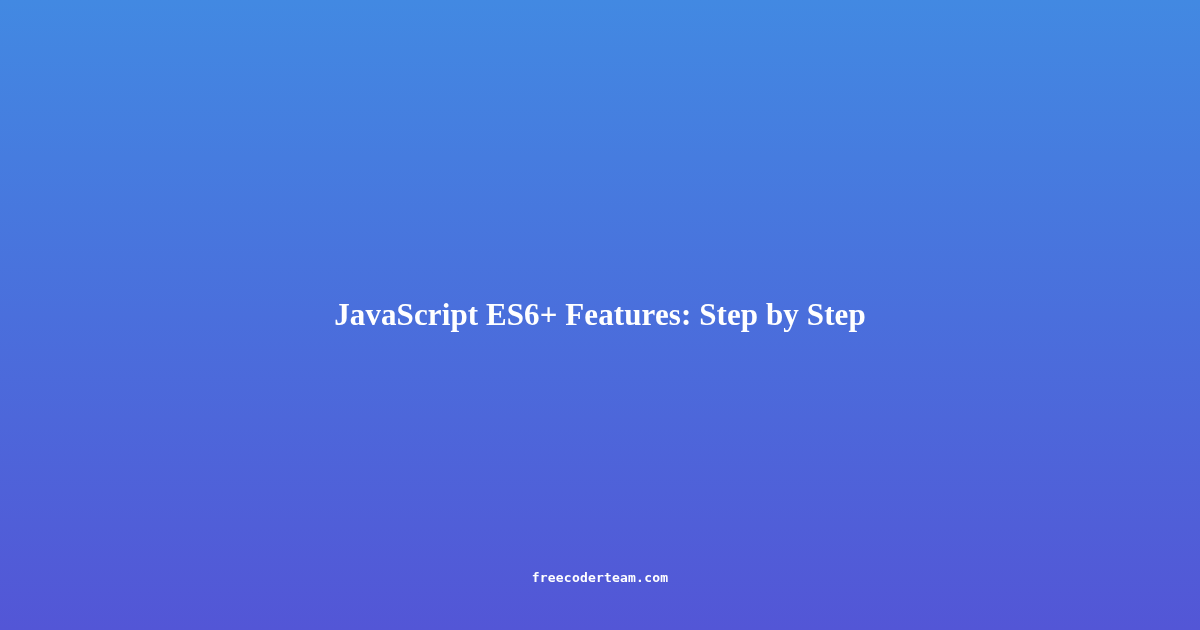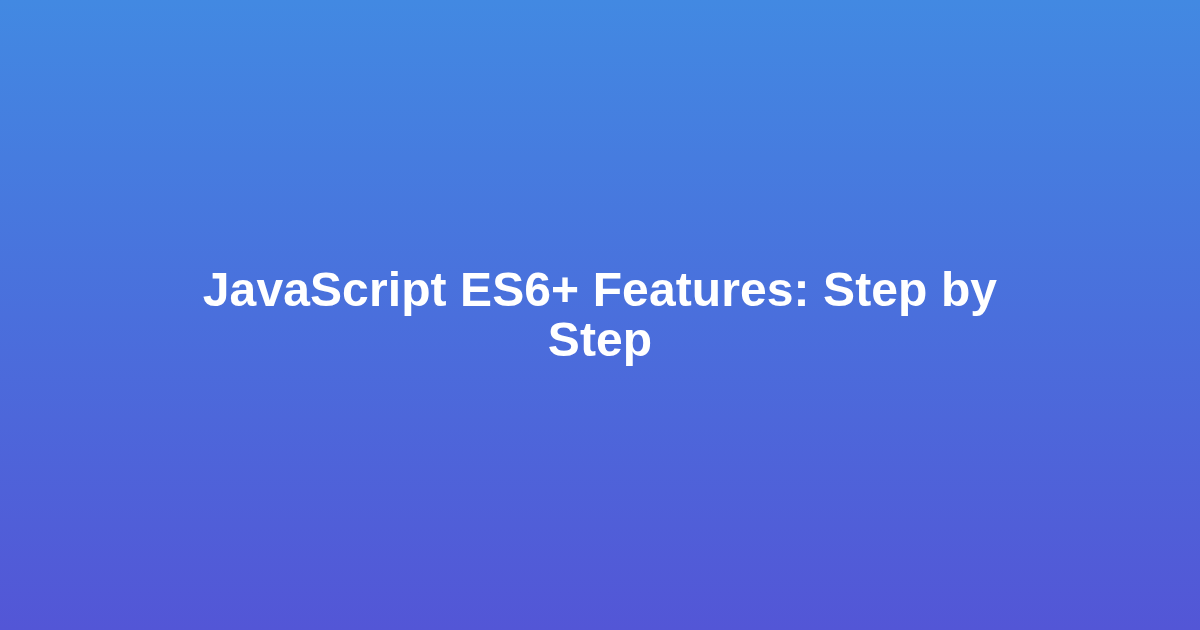--- a/index.html
+++ b/index.html
@@ -41,23 +41,23 @@
     justify-content: center;
     padding: 0 180px;
     box-sizing: border-box;
   }
 
   .og-title {
     margin: 0;
     width: 840px;
     text-align: center;
     color: #ffffff;
-    font-family: Liberation Sans, sans-serif;
+    font-family: Liberation Serif, serif;
     font-weight: bold;
-    font-size: 48px;
+    font-size: 31px;
     line-height: 50px;
     letter-spacing: 0.1px;
     word-wrap: break-word;
   }
 
   
   .footer-brand {
     position: absolute;
     left: 0;
     right: 0;
@@ -78,14 +78,17 @@
 </style>
 </head>
 <body>
 
 <div class="og-card">
 
   <div class="title-block">
     <h1 class="og-title">JavaScript ES6+ Features: Step by Step</h1>
   </div>
 
+  <div class="footer-brand">
+    <span class="brand-text">freecoderteam.com</span>
+  </div>
 
 </div>
 
 </body></html>

